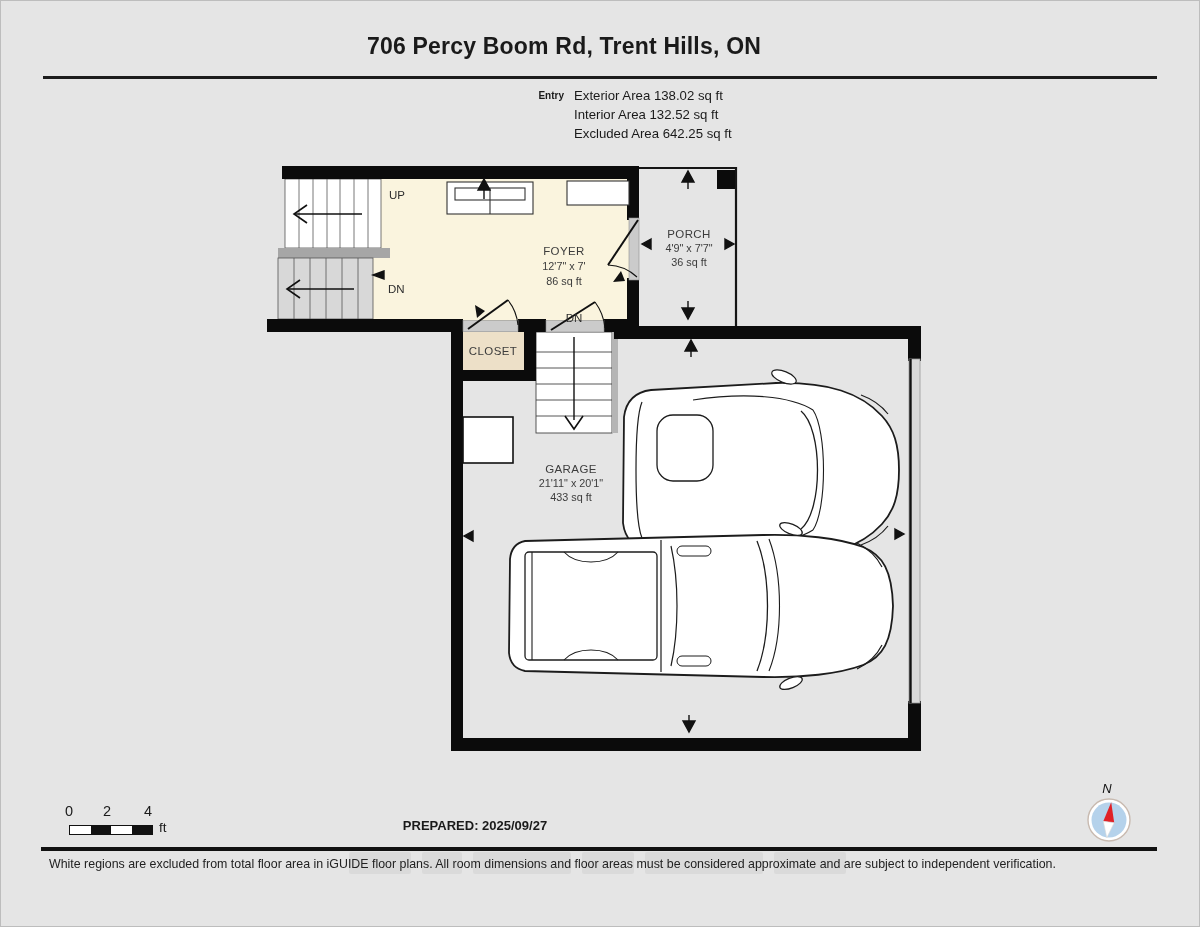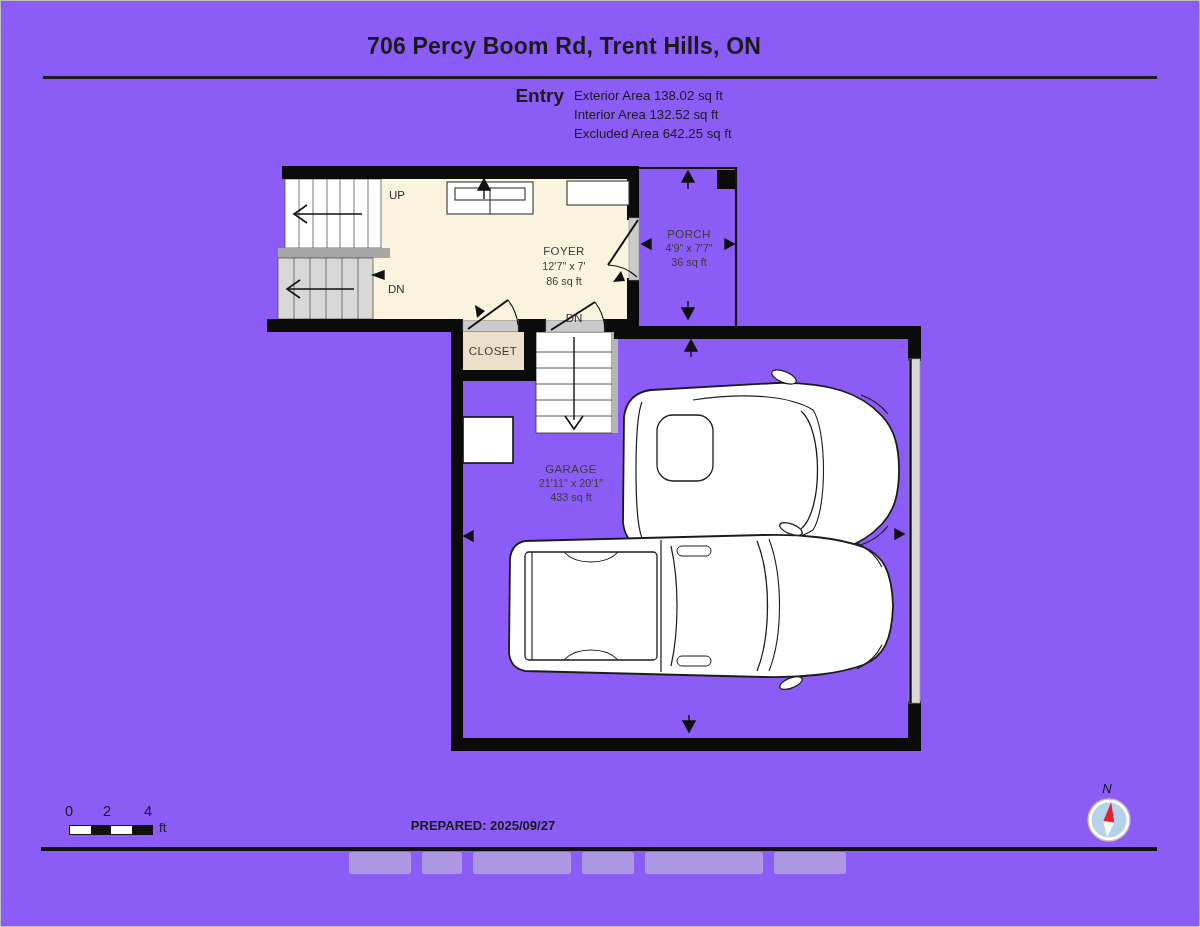--- a/index.html
+++ b/index.html
@@ -1,41 +1,41 @@
 <!DOCTYPE html>
 <html><head>
 <meta charset="utf-8">
 <style>
   html,body{margin:0;padding:0;background:#fff;}
   .page{
-    position:relative;width:1200px;height:927px;background:#8b5cf6;
+    position:relative;width:1200px;height:927px;background:#e5e5e5;
     border:1px solid #bdbdbd;box-sizing:border-box;overflow:hidden;
     font-family:"Liberation Sans", sans-serif;color:#1a1a1a;
   }
   .abs{position:absolute;}
   .title{
     left:0;top:32px;width:1126px;text-align:center;
     font-size:23px;font-weight:bold;letter-spacing:0.2px;
   }
   .title-rule{left:42px;right:42px;top:75px;height:2.5px;background:#1c1c1c;}
-  .entry-label{left:463px;top:85px;width:100px;text-align:right;font-size:19px;font-weight:bold;line-height:19.2px;}
+  .entry-label{left:463px;top:85px;width:100px;text-align:right;font-size:10px;font-weight:bold;line-height:19.2px;}
   .entry-stats{left:573px;top:85px;font-size:13.2px;line-height:19.2px;}
   .plan-svg{left:0;top:0;}
   svg text{font-family:"Liberation Sans", sans-serif;}
   .room-name{font-size:11.5px;fill:#3c3c3c;letter-spacing:0.4px;}
   .room-sub{font-size:10.8px;fill:#3c3c3c;}
   .stair-label{font-size:11.5px;fill:#2e2e2e;}
   
   .scalebar{left:65px;top:802px;width:120px;height:34px;font-size:14.5px;}
   .tick{position:absolute;top:0;width:14px;text-align:center;}
   .bar{position:absolute;left:3px;top:22px;width:82px;height:8px;border:1.5px solid #111;display:flex;}
   .seg{flex:1 1 auto;height:100%;}
   .seg.b{background:#111;} .seg.w{background:#fff;}
   .unit{position:absolute;left:93px;top:17px;font-size:13.5px;}
-  .prepared{left:8px;top:817px;width:948px;text-align:center;font-size:13px;font-weight:bold;}
+  .prepared{left:0;top:817px;width:948px;text-align:center;font-size:13px;font-weight:bold;}
   .compass{left:1080px;top:779px;}
   .bottom-rule{left:40px;right:42px;top:846px;height:3.5px;background:#111;}
   .watermark{left:348px;top:851px;height:22px;display:flex;gap:11px;opacity:.5;z-index:1;}
   .wm-block{background:#d0d0d0;height:22px;border-radius:2px;}
   .disclaimer{left:48px;top:856px;font-size:12.4px;color:#222;z-index:2;}
 </style>
 </head>
 <body>
 
 <div class="page">
@@ -244,14 +244,15 @@
 
   <div class="abs watermark">
     <div class="wm-block" style="width:62px"></div>
     <div class="wm-block" style="width:40px"></div>
     <div class="wm-block" style="width:98px"></div>
     <div class="wm-block" style="width:52px"></div>
     <div class="wm-block" style="width:118px"></div>
     <div class="wm-block" style="width:72px"></div>
   </div>
 
+  <div class="abs disclaimer">White regions are excluded from total floor area in iGUIDE floor plans. All room dimensions and floor areas must be considered approximate and are subject to independent verification.</div>
 
 </div>
 
 </body></html>

